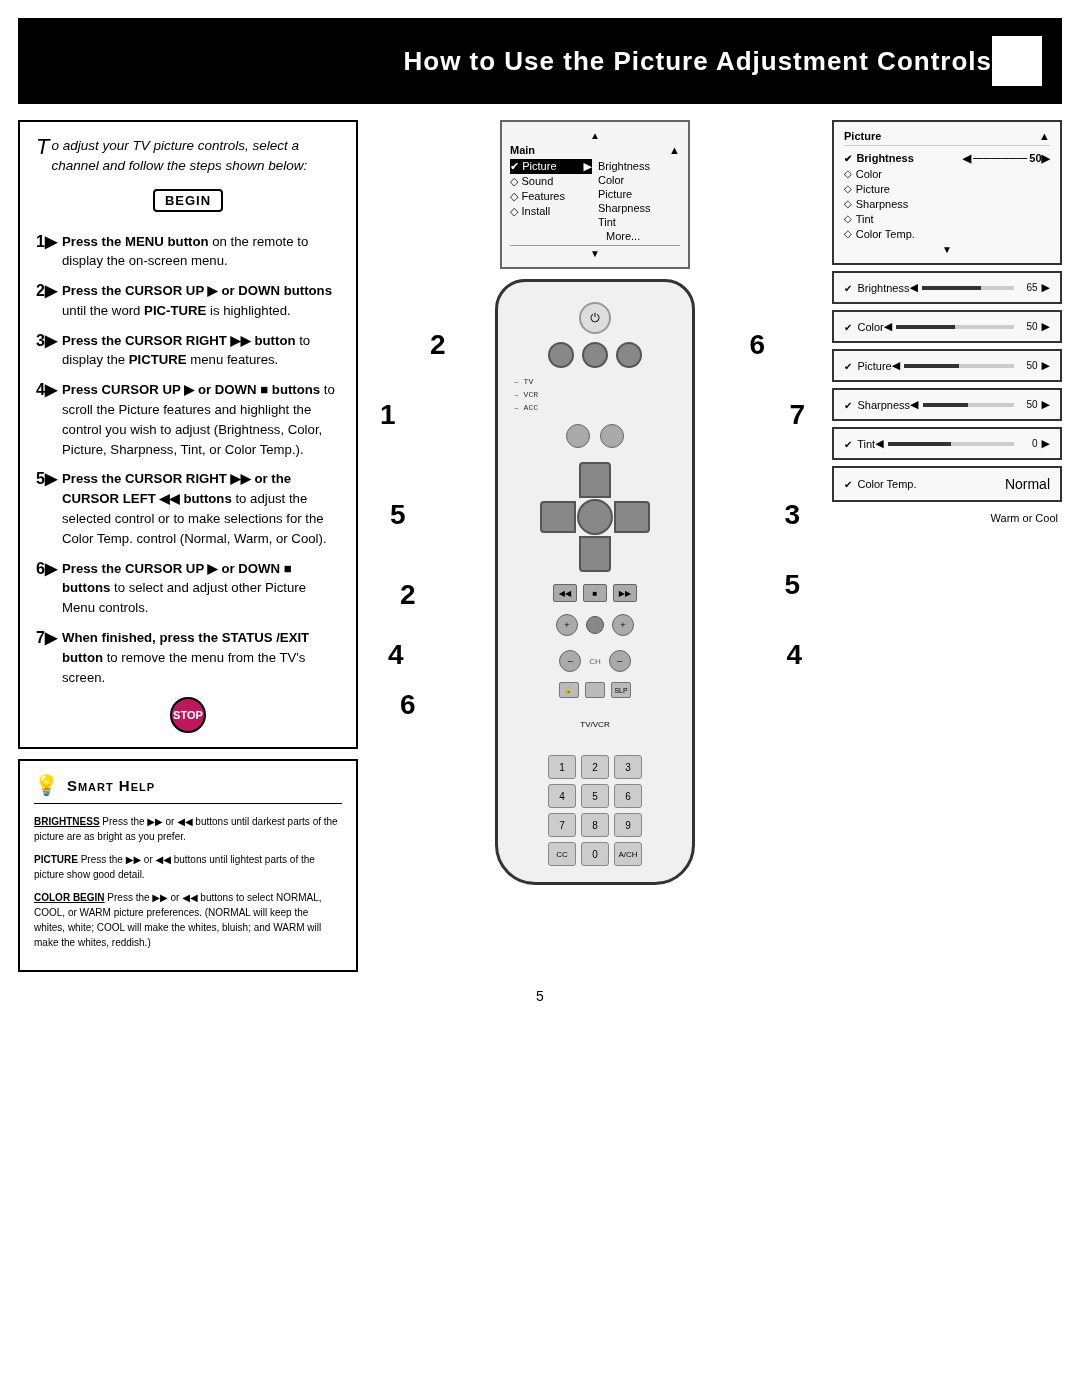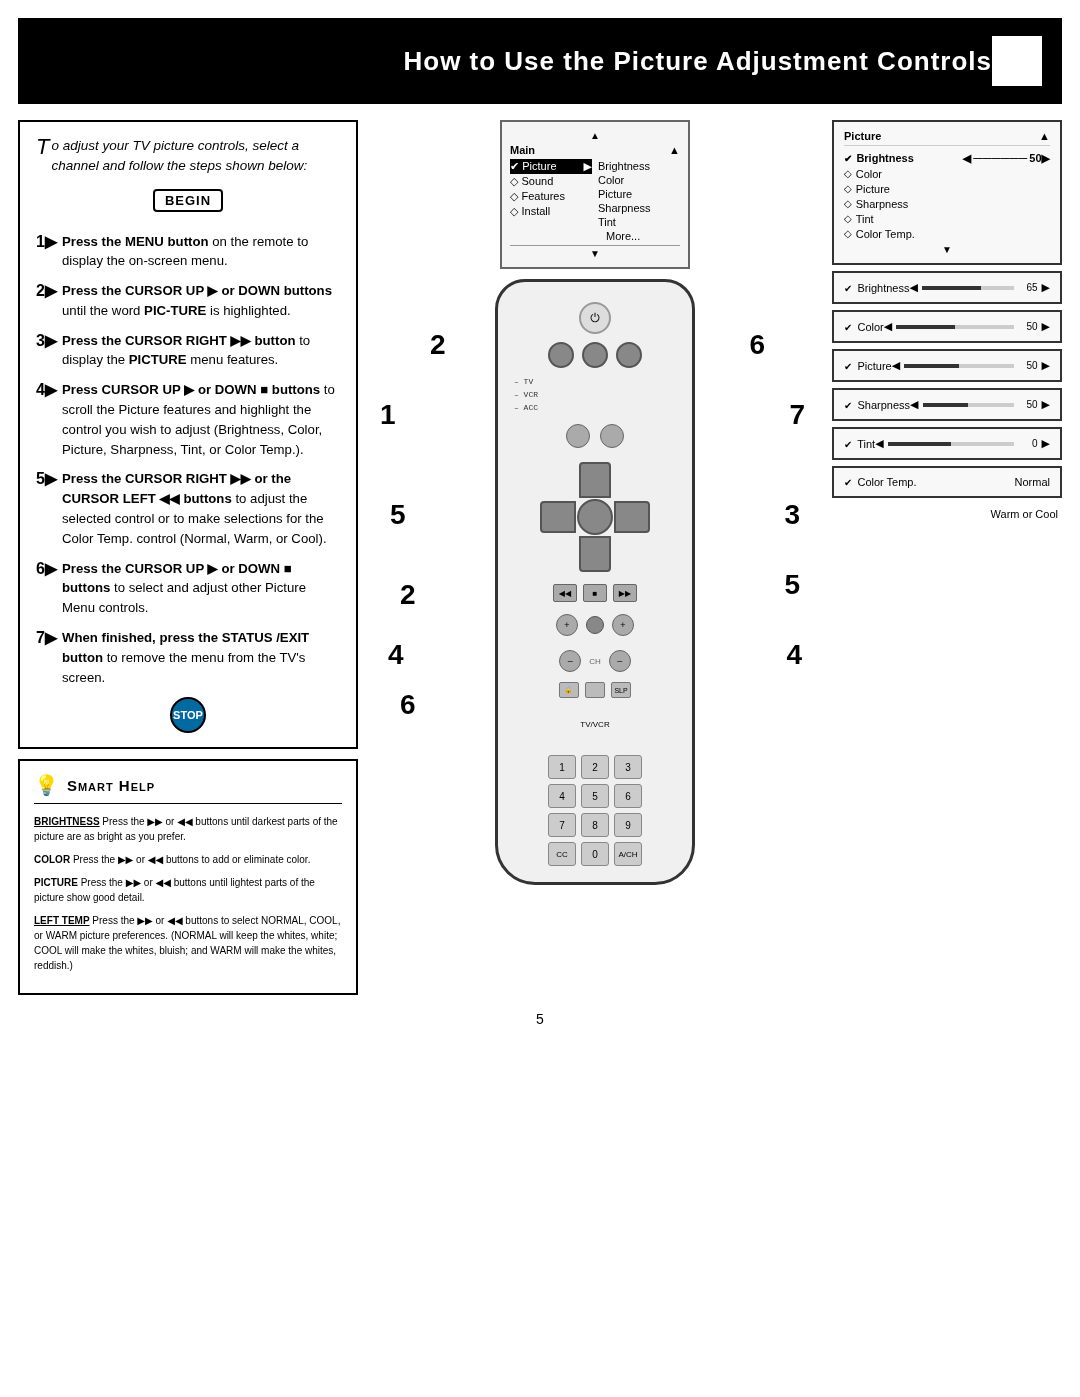--- a/index.html
+++ b/index.html
@@ -104,21 +104,21 @@
 
     .stop-badge {
       display: flex;
       justify-content: center;
       margin-top: 8px;
     }
     .stop-circle {
       width: 36px;
       height: 36px;
       border-radius: 50%;
-      background: #0369a1;
+      background: #be185d;
       color: #fff;
       display: flex;
       align-items: center;
       justify-content: center;
       font-size: 11px;
       font-weight: bold;
       border: 2px solid #000;
     }
 
     
@@ -477,27 +477,24 @@
     <div class="smart-help-box">
       <div class="smart-help-title">
         <span class="bulb-icon">💡</span>
         <span class="sh-label">Smart Help</span>
       </div>
 
       <div class="help-item">
         <strong><u>BRIGHTNESS</u></strong> Press the ▶▶ or ◀◀ buttons until darkest parts of the picture are as bright as you prefer.
       </div>
       <div class="help-item">
-        <strong>COLOR</strong>  Press the ▶▶ or ◀◀ buttons to add or eliminate color.
+        <strong>PICTURE</strong>  Press the ▶▶ or ◀◀ buttons until lightest parts of the picture show good detail.
       </div>
       <div class="help-item">
-        <strong>PICTURE</strong>  Press the ▶▶ or ◀◀ buttons until lightest parts of the picture show good detail.
-      </div>
-      <div class="help-item">
-        <strong><u>LEFT TEMP</u></strong>  Press the ▶▶ or ◀◀ buttons to select NORMAL, COOL, or WARM picture preferences. (NORMAL will keep the whites, white; COOL will make the whites, bluish; and WARM will make the whites, reddish.)
+        <strong><u>COLOR BEGIN</u></strong>  Press the ▶▶ or ◀◀ buttons to select NORMAL, COOL, or WARM picture preferences. (NORMAL will keep the whites, white; COOL will make the whites, bluish; and WARM will make the whites, reddish.)
       </div>
     </div>
 
   </div>
 
   <div class="center-panel">
 
     <div class="menu-preview">
       <div class="menu-preview-inner">
         <div class="menu-arrow-up">▲</div>
@@ -716,21 +713,21 @@
         <div class="slider-track">
           <div class="slider-fill" style="width:50%;"></div>
         </div>
         <span class="slider-val">0</span>
         <span>▶</span>
       </div>
     </div>
 
     <div class="tv-screen-single">
       <span><span class="check">✔</span> Color Temp.</span>
-      <span style="font-size:11px;">Normal</span>
+      <span style="font-size:14px;">Normal</span>
     </div>
 
     <div class="warm-cool-note">Warm
 or
 Cool</div>
 
   </div>
 
 </div>
 

